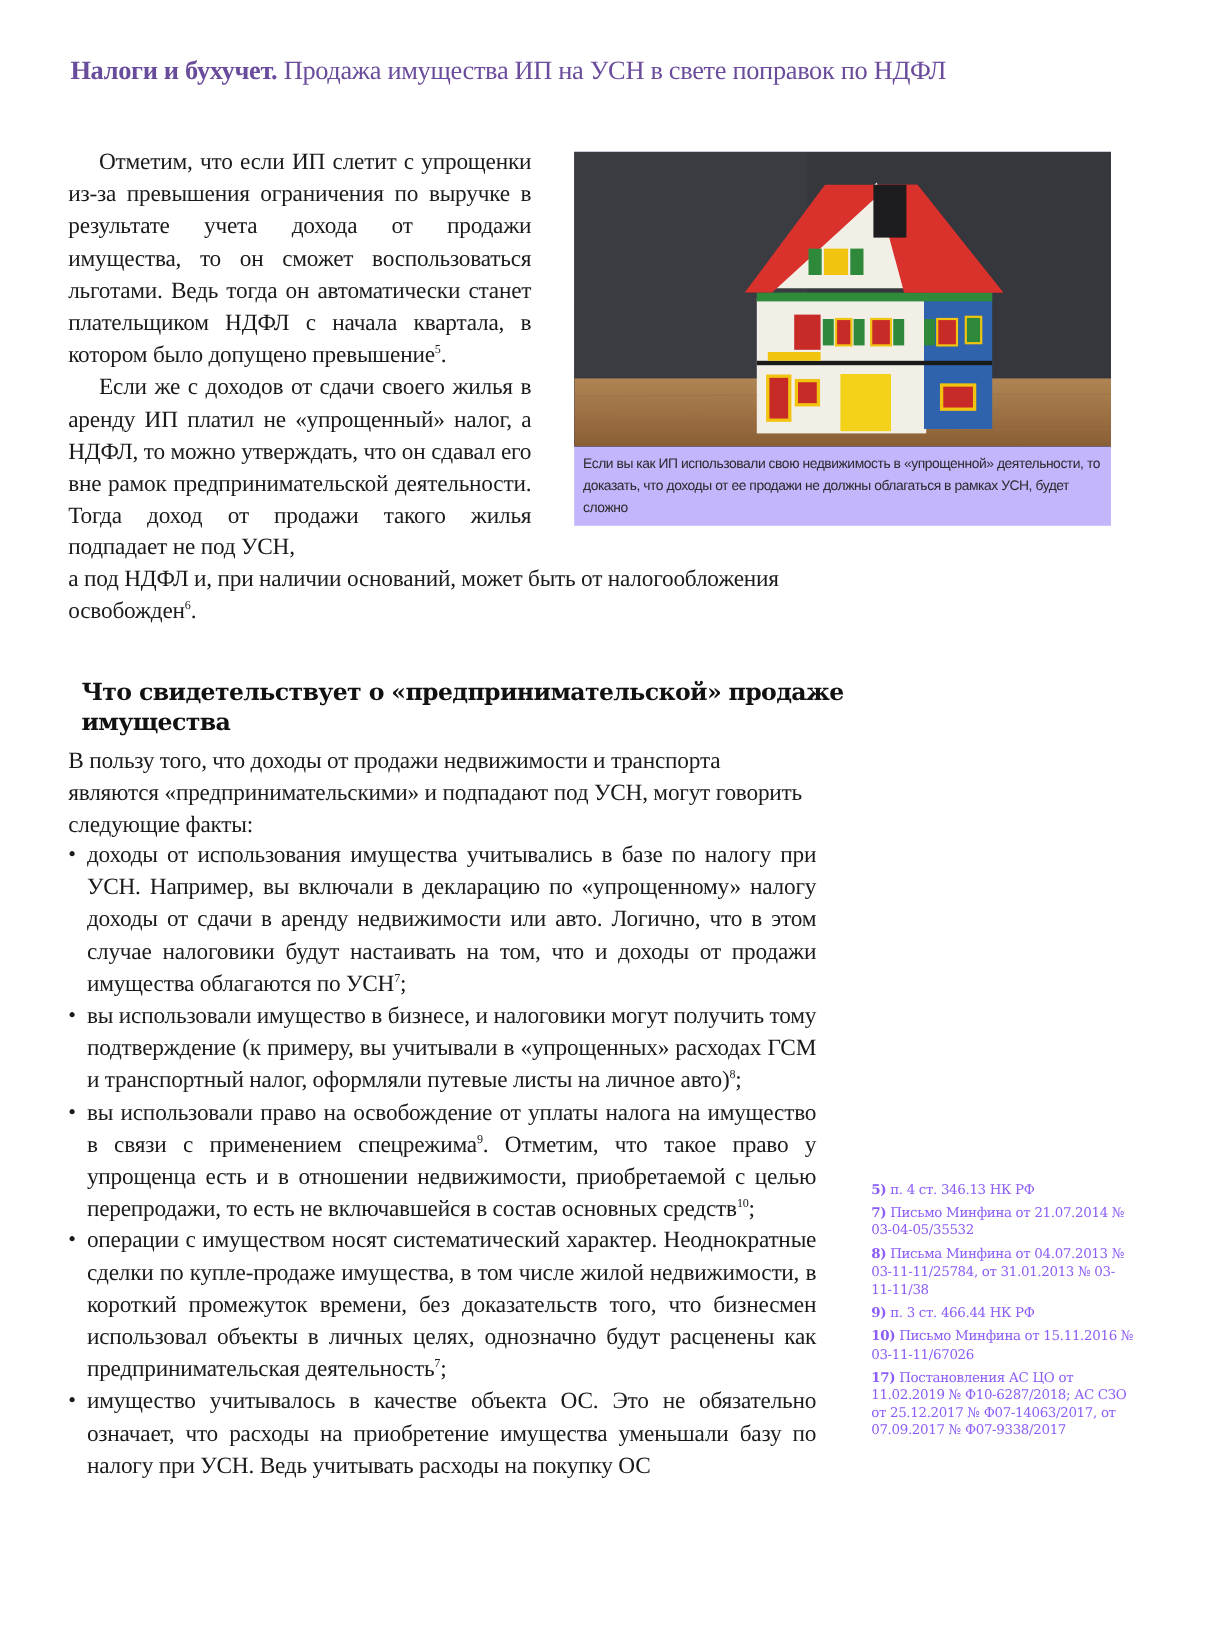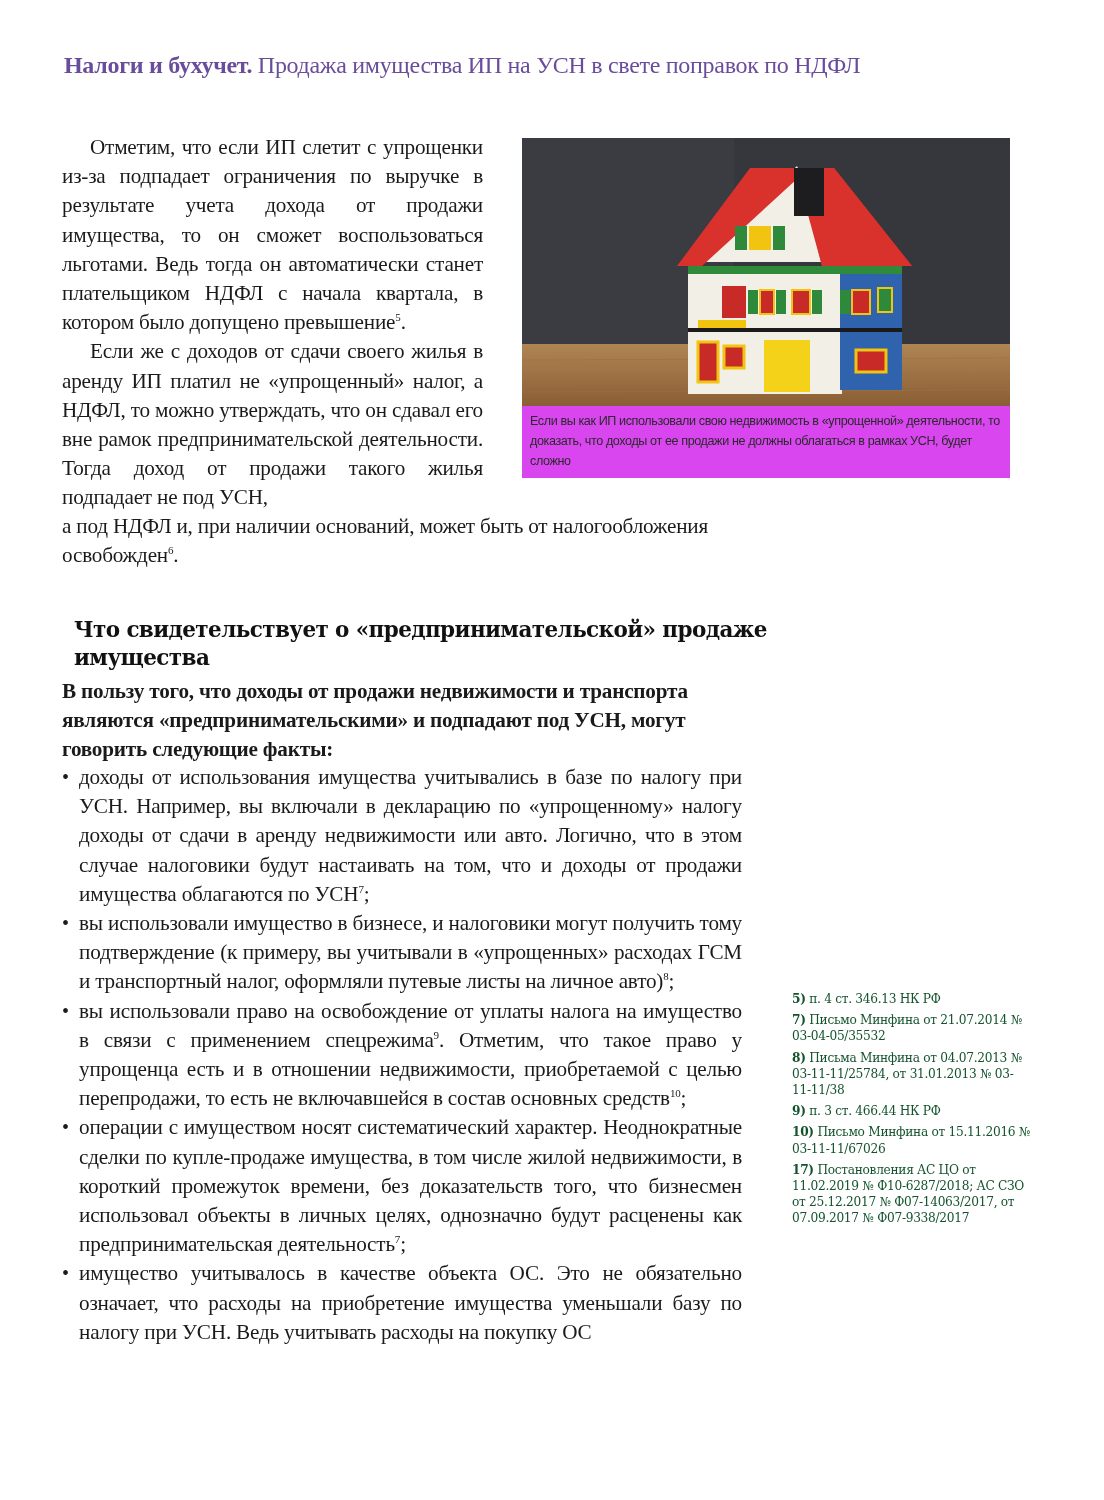--- a/index.html
+++ b/index.html
@@ -21,72 +21,72 @@
     text-align-last: left;
   }
   .para-top p { margin: 0; text-indent: 28px; }
   .para-wide {
     position: absolute; left: 62px; top: 512px; width: 680px; margin: 0;
   }
   sup { font-size: 11px; line-height: 0; vertical-align: 8px; }
 
   .photo {
     position: absolute; left: 522px; top: 138px; width: 488px; height: 340px;
-    background: #d946ef;
+    background: #c4b5fd;
   }
   .photo-img {
     position: absolute; left: 0; top: 0; width: 488px; height: 268px; overflow: hidden;
     background: linear-gradient(180deg, #3d3f45 0%, #34363c 70%, #2f3035 75%);
   }
   .photo-img svg { display: block; }
   .caption {
     position: absolute; left: 8px; top: 274px; width: 472px;
     font-family: "Liberation Sans", "DejaVu Sans", sans-serif; font-size: 12.6px;
     line-height: 19.8px; color: #2a2a2a; letter-spacing: -0.4px;
   }
 
   .section-title {
     position: absolute; left: 62px; top: 604px; width: 700px; margin: 12px;
     font-family: "DejaVu Serif", serif; font-weight: bold; font-size: 21.5px;
     line-height: 28px; letter-spacing: -0.6px; color: #111;
   }
   .intro {
-    position: absolute; left: 62px; top: 677px; width: 680px; margin: 0; font-weight: bold;
+    position: absolute; left: 62px; top: 677px; width: 680px; margin: 0;
   }
   .bullets {
     position: absolute; left: 62px; top: 763px; width: 680px; margin: 0; padding: 0;
     list-style: none;
   }
   .bullets li { position: relative; padding-left: 17px; text-align: justify; text-align-last: left; }
   .bullets li .dot {
     position: absolute; left: 0; top: 0; font-size: 20px;
   }
 
   .footnotes {
-    position: absolute; left: 792px; top: 991px; width: 240px;
+    position: absolute; left: 792px; top: 1073px; width: 240px;
     font-family: "DejaVu Serif", serif; font-size: 12.2px; line-height: 16.2px;
-    color: #14532d; letter-spacing: -0.3px;
+    color: #8b5cf6; letter-spacing: -0.3px;
   }
   .fn { margin: 0 0 5px 0; }
   .fn .num { font-weight: bold; }
 
   .page-number {
     position: absolute; left: 62px; top: 1510px; font-size: 22px; color: #0f766e;
   }
 </style>
 </head>
 <body>
 
 <div class="running-head">
   <b>Налоги и бухучет.</b>
   <span>Продажа имущества ИП на УСН в свете поправок по НДФЛ</span>
 </div>
 
 <div class="para-top body-text">
-  <p><span>Отметим, что если ИП слетит с упрощенки из-за подпадает ограничения по выручке в результате учета дохода от продажи имущества, то он сможет воспользоваться льготами. Ведь тогда он автоматически станет плательщиком НДФЛ с начала квартала, в котором было допущено превышение</span><sup>5</sup><span>.</span></p>
+  <p><span>Отметим, что если ИП слетит с упрощенки из-за превышения ограничения по выручке в результате учета дохода от продажи имущества, то он сможет воспользоваться льготами. Ведь тогда он автоматически станет плательщиком НДФЛ с начала квартала, в котором было допущено превышение</span><sup>5</sup><span>.</span></p>
   <p><span>Если же с доходов от сдачи своего жилья в аренду ИП платил не «упрощенный» налог, а НДФЛ, то можно утверждать, что он сдавал его вне рамок предпринимательской деятельности. Тогда доход от продажи такого жилья подпадает не под УСН,</span></p>
 </div>
 
 <p class="para-wide body-text"><span>а под НДФЛ и, при наличии оснований, может быть от налогообложения освобожден</span><sup>6</sup><span>.</span></p>
 
 <figure class="photo" style="margin:0;">
   <div class="photo-img" title="Дом из конструктора LEGO на деревянном столе">
     <svg width="488" height="268" viewBox="0 0 488 268">
       <defs>
         <linearGradient id="wood" x1="0" y1="0" x2="0" y2="1">

